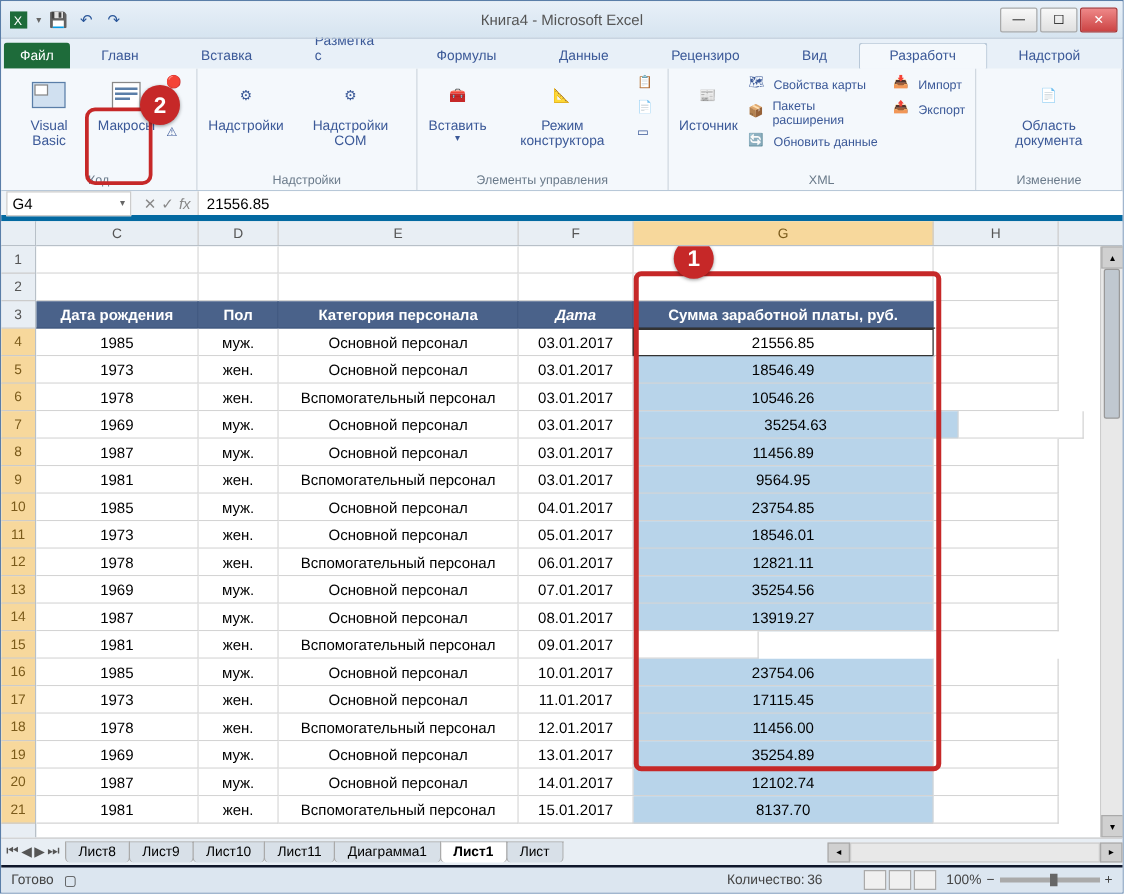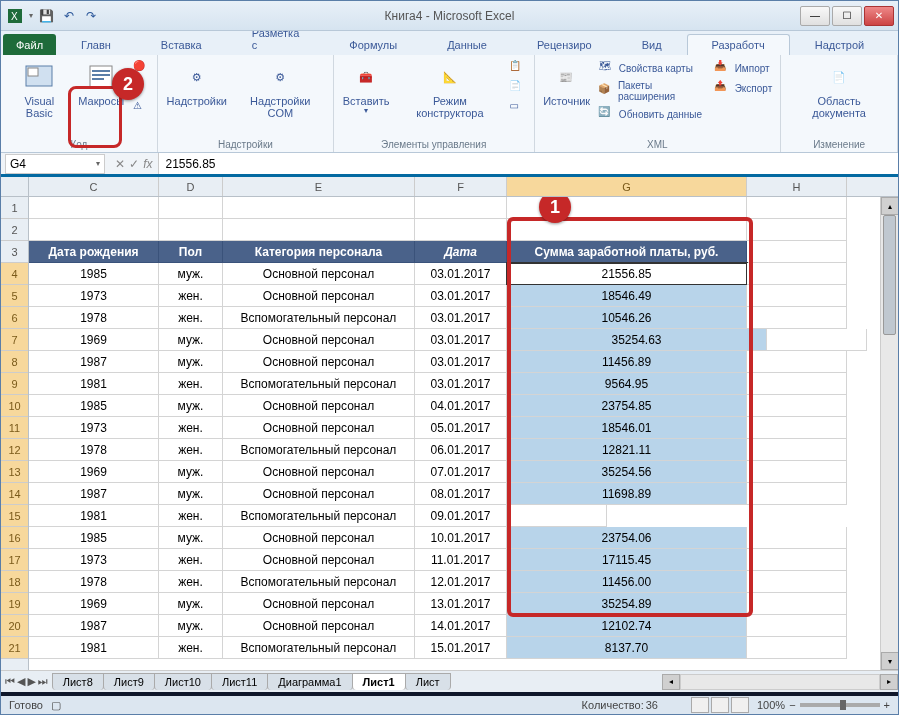--- a/index.html
+++ b/index.html
@@ -28,21 +28,21 @@
 .group-label { text-align: center; color: #6a7a8a; font-size: 10px; padding-top: 2px; }
 .big-btn { display: flex; flex-direction: column; align-items: center; justify-content: flex-start; padding: 2px 4px; min-width: 44px; text-align: center; color: #3b5998; line-height: 1.1; }
 .big-btn .ico { width: 32px; height: 32px; margin-bottom: 2px; display: flex; align-items: center; justify-content: center; }
 .small-stack { display: flex; flex-direction: column; gap: 2px; }
 .small-btn { display: flex; align-items: center; gap: 4px; padding: 1px 2px; color: #3b5998; font-size: 10px; }
 .small-btn .ico { width: 16px; height: 16px; }
 
 .callout2 { position: absolute; z-index: 50; border: 3px solid #c62828; border-radius: 8px; pointer-events: none; }
 .badge { position: absolute; width: 32px; height: 32px; border-radius: 50%; background: #c62828; color: #fff; font-weight: bold; font-size: 18px; display: flex; align-items: center; justify-content: center; z-index: 60; box-shadow: 0 1px 3px rgba(0,0,0,0.4); }
 
-.formula-bar { height: 24px; background: #f0f4f8; display: flex; align-items: center; border-bottom: 3px solid #0369a1; font-size: 12px; }
+.formula-bar { height: 24px; background: #f0f4f8; display: flex; align-items: center; border-bottom: 5px solid #0369a1; font-size: 12px; }
 .name-box { width: 100px; border: 1px solid #ccc; background: #fff; padding: 2px 4px; margin: 0 4px; display: flex; align-items: center; justify-content: space-between; }
 .fx-btns { display: flex; gap: 4px; padding: 0 6px; color: #888; align-items: center; }
 .fx-input { flex: 1; padding: 2px 6px; background: #fff; border-left: 1px solid #ccc; height: 100%; display: flex; align-items: center; }
 
 .grid-area { flex: 1; display: flex; overflow: hidden; position: relative; }
 .row-headers { width: 28px; background: #e8eef4; border-right: 1px solid #b8c0c8; }
 .col-headers { height: 20px; background: #e8eef4; border-bottom: 1px solid #b8c0c8; display: flex; }
 .corner { width: 28px; height: 20px; background: #e8eef4; border-right: 1px solid #b8c0c8; border-bottom: 1px solid #b8c0c8; }
 .col-h { border-right: 1px solid #ccc; display: flex; align-items: center; justify-content: center; font-size: 11px; color: #555; }
 .col-h.sel { background: #f7d89c; color: #7a5a1a; }
@@ -57,21 +57,21 @@
 .cell.selected { background: #b8d4ea; }
 .cell.active { background: #fff !important; outline: 2px solid #333; outline-offset: -1px; }
 
 .callout1 { position: absolute; border: 4px solid #c62828; border-radius: 6px; pointer-events: none; z-index: 40; }
 
 .sheet-tabs { height: 22px; background: #e8eef4; display: flex; align-items: center; font-size: 11px; border-top: 1px solid #ccc; }
 .sheet-nav { display: flex; gap: 2px; padding: 0 4px; color: #555; }
 .sheet-tab { padding: 2px 10px; border: 1px solid #aaa; border-bottom: none; background: #d8e0e8; margin-right: -1px; border-radius: 0 0 4px 4px; }
 .sheet-tab.active { background: #fff; font-weight: bold; }
 
-.status-bar { height: 22px; background: #dce6f0; display: flex; align-items: center; font-size: 11px; padding: 0 8px; color: #444; border-top: 4px solid #0f172a; }
+.status-bar { height: 22px; background: #dce6f0; display: flex; align-items: center; font-size: 11px; padding: 0 8px; color: #444; border-top: 2px solid #0f172a; }
 .status-bar .spacer { flex: 1; }
 .view-btns { display: flex; gap: 2px; margin: 0 8px; }
 .view-btn { width: 18px; height: 16px; border: 1px solid #aaa; background: #f0f0f0; }
 .zoom { display: flex; align-items: center; gap: 4px; }
 .zoom-slider { width: 80px; height: 4px; background: #aaa; position: relative; }
 .zoom-thumb { position: absolute; left: 50%; top: -3px; width: 6px; height: 10px; background: #666; }
 
 .scrollbar-v { width: 18px; background: #e8e8e8; border-left: 1px solid #ccc; display: flex; flex-direction: column; }
 .scroll-btn { width: 18px; height: 18px; background: #d0d0d0; border: 1px solid #aaa; display: flex; align-items: center; justify-content: center; font-size: 8px; }
 .scroll-track { flex: 1; background: #e8e8e8; position: relative; }
@@ -413,21 +413,21 @@
             <div class="cell center" style="width: 192px;">Основной персонал</div>
             <div class="cell center" style="width: 92px;">07.01.2017</div>
             <div class="cell center selected" style="width: 240px;">35254.56</div>
             <div class="cell" style="width: 100px;"></div>
           </div>
           <div style="display: flex;">
             <div class="cell center" style="width: 130px;">1987</div>
             <div class="cell center" style="width: 64px;">муж.</div>
             <div class="cell center" style="width: 192px;">Основной персонал</div>
             <div class="cell center" style="width: 92px;">08.01.2017</div>
-            <div class="cell center selected" style="width: 240px;">11698.89</div>
+            <div class="cell center selected" style="width: 240px;">13919.27</div>
             <div class="cell" style="width: 100px;"></div>
           </div>
           <div style="display: flex;">
             <div class="cell center" style="width: 130px;">1981</div>
             <div class="cell center" style="width: 64px;">жен.</div>
             <div class="cell center" style="width: 192px;">Вспомогательный персонал</div>
             <div class="cell center" style="width: 92px;">09.01.2017</div>
             <div class="cell" style="width: 100px;"></div>
           </div>
           <div style="display: flex;">

